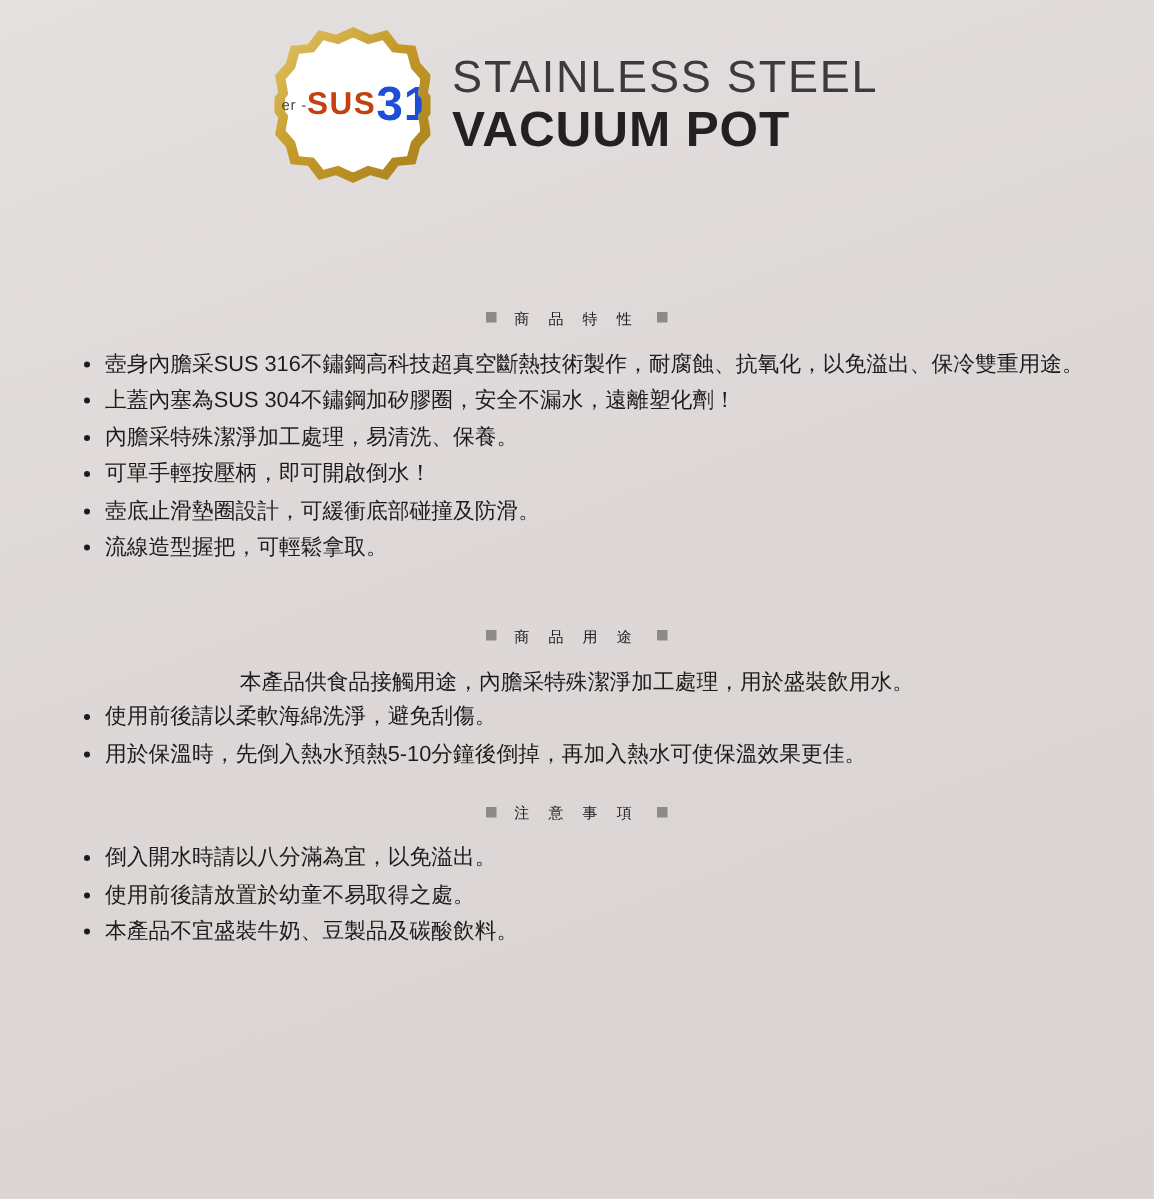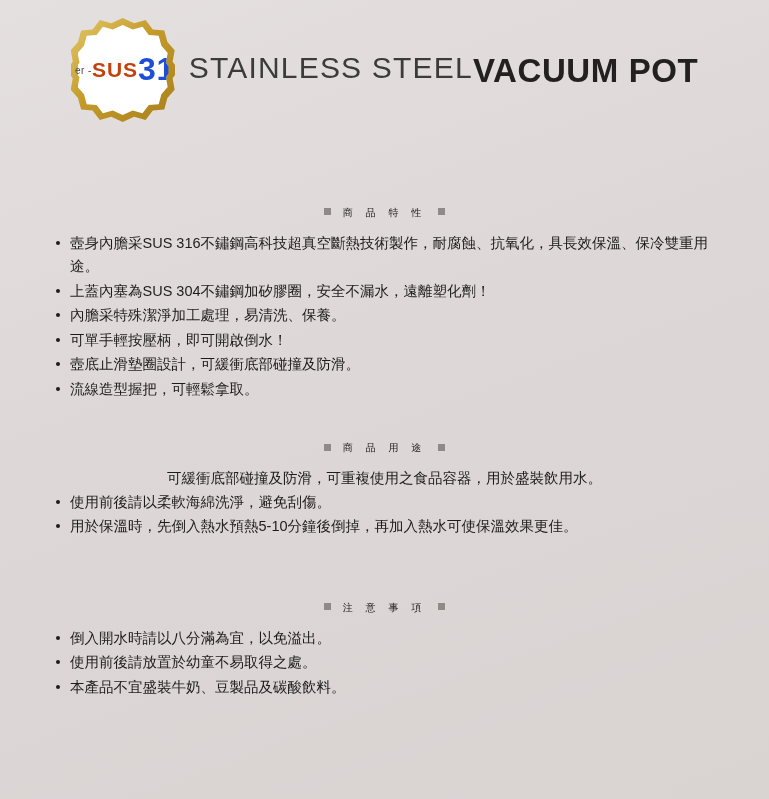--- a/index.html
+++ b/index.html
@@ -85,21 +85,21 @@
   }
   .badge-num {
     font-size: 32px;
     font-weight: bold;
     letter-spacing: 0.5px;
     line-height: 1.05;
     color: #1d4ed8;
   }
   .title-block {
     display: flex;
-    flex-direction: row;
+    flex-direction: column;
     line-height: 1.05;
   }
   .title-line1 {
     font-size: 30px;
     letter-spacing: 1.2px;
     color: #3b3b3b;
     font-weight: normal;
   }
   .title-line2 {
     font-size: 33px;
@@ -128,21 +128,21 @@
     width: 7px;
     height: 7px;
     background: #8d8a88;
     vertical-align: middle;
     margin: 0 12px 3px 12px;
     letter-spacing: 0;
   }
   .heading-1 { margin-top: 82px; }
   .heading-2 { margin-top: 40px; }
   .heading-3 { margin-top: 44px; }
-  .heading-4 { margin-top: 62px; }
+  .heading-4 { margin-top: 20px; }
 
   ul.bullets {
     list-style: none;
     margin: 0;
     padding: 0 0 0 16px;
   }
   ul.bullets li {
     position: relative;
     padding-left: 14px;
     font-size: 14.5px;
@@ -188,32 +188,32 @@
       <div class="title-line2">VACUUM POT</div>
     </div>
   </div>
 
   <div class="content">
 
     <h2 class="section-heading heading-1">
       <span class="sq"></span><span>商 品 特 性</span><span class="sq"></span>
     </h2>
     <ul class="bullets">
-      <li>壺身內膽采SUS 316不鏽鋼高科技超真空斷熱技術製作，耐腐蝕、抗氧化，具長效保溫、保冷雙重用途。</li>
+      <li>壺身內膽采SUS 316不鏽鋼高科技超真空斷熱技術製作，耐腐蝕、抗氧化，以免溢出、保冷雙重用途。</li>
       <li>上蓋內塞為SUS 304不鏽鋼加矽膠圈，安全不漏水，遠離塑化劑！</li>
       <li>內膽采特殊潔淨加工處理，易清洗、保養。</li>
       <li>可單手輕按壓柄，即可開啟倒水！</li>
       <li>壺底止滑墊圈設計，可緩衝底部碰撞及防滑。</li>
       <li>流線造型握把，可輕鬆拿取。</li>
     </ul>
 
     <h2 class="section-heading heading-2">
       <span class="sq"></span><span>商 品 用 途</span><span class="sq"></span>
     </h2>
-    <p class="para">可緩衝底部碰撞及防滑，可重複使用之食品容器，用於盛裝飲用水。</p>
+    <p class="para">本產品供食品接觸用途，內膽采特殊潔淨加工處理，用於盛裝飲用水。</p>
 
     <ul class="bullets usage-list">
       <li>使用前後請以柔軟海綿洗淨，避免刮傷。</li>
       <li>用於保溫時，先倒入熱水預熱5-10分鐘後倒掉，再加入熱水可使保溫效果更佳。</li>
     </ul>
 
     <h2 class="section-heading heading-4">
       <span class="sq"></span><span>注 意 事 項</span><span class="sq"></span>
     </h2>
     <ul class="bullets">

